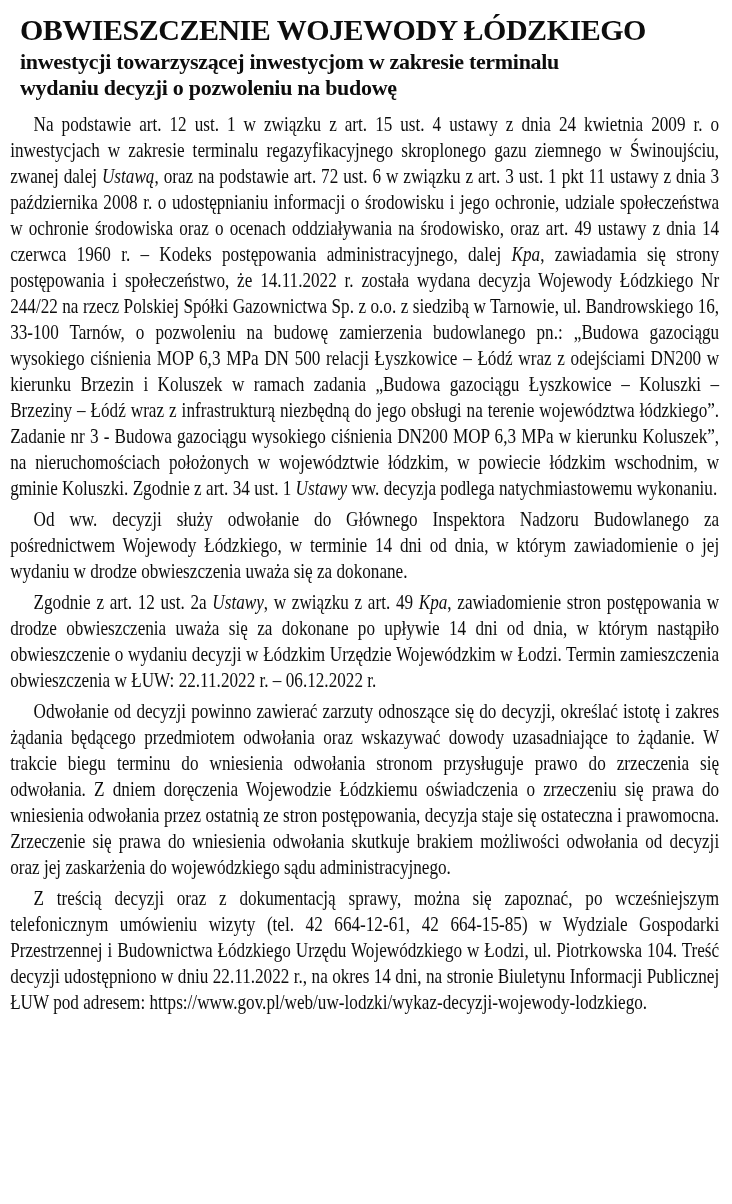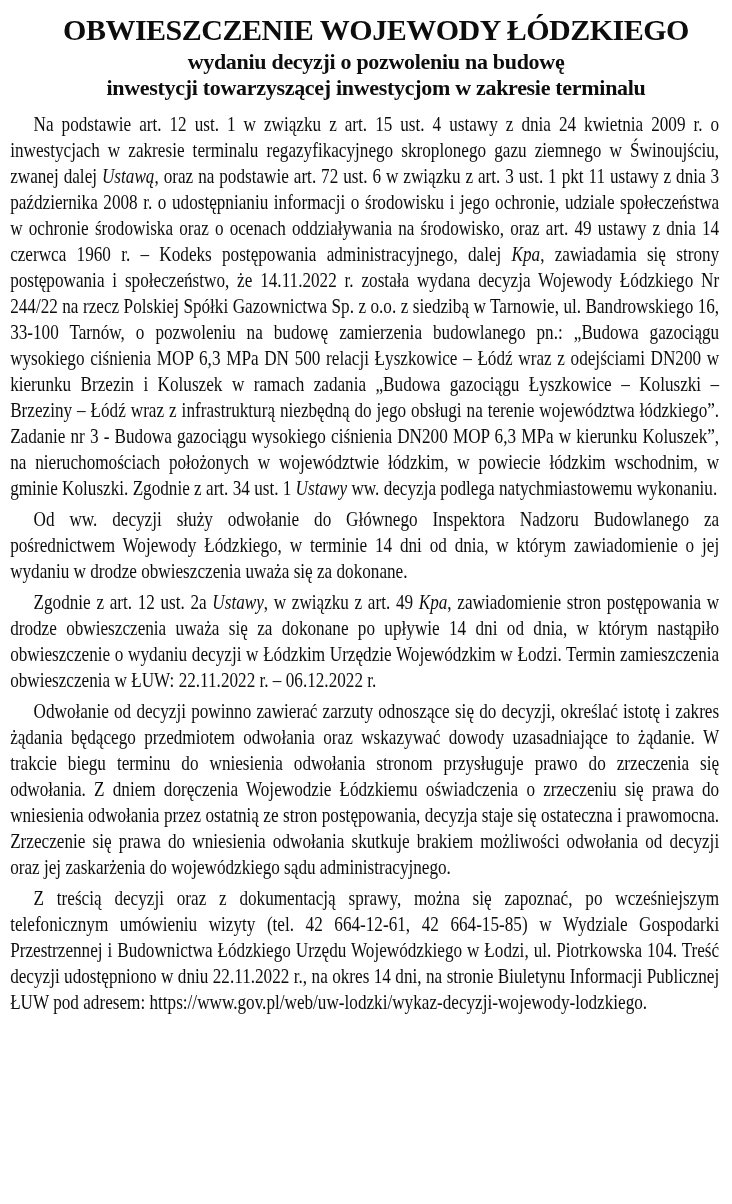--- a/index.html
+++ b/index.html
@@ -17,21 +17,21 @@
   }
   .page {
     width: 732px;
     height: 1204px;
     background: #ffffff;
     box-sizing: border-box;
     overflow: hidden;
   }
   .doc-header {
     padding-top: 12px;
-    text-align: center;
+    text-align: left;
     padding-left: 20px;
   }
   .doc-title {
     margin: 0;
     font-size: 30px;
     font-weight: 700;
     line-height: 36px;
     letter-spacing: -0.5px;
     white-space: nowrap;
   }
@@ -65,22 +65,22 @@
     white-space: normal;
   }
 </style>
 </head>
 <body>
 
 <div class="page">
   <div class="doc-header">
     <h1 class="doc-title">OBWIESZCZENIE WOJEWODY ŁÓDZKIEGO</h1>
     <div class="doc-subtitle">
+      <div>inwestycji towarzyszącej inwestycjom w zakresie terminalu</div>
       <div>wydaniu decyzji o pozwoleniu na budowę</div>
-      <div>inwestycji towarzyszącej inwestycjom w zakresie terminalu</div>
     </div>
   </div>
 
   <div class="body-wrap">
 
   <p class="para"><span>Na podstawie art. 12 ust. 1 w związku z art. 15 ust. 4 ustawy z dnia 24 kwietnia 2009 r. o inwestycjach w zakresie terminalu regazyfikacyjnego skroplonego gazu ziemnego w Świnoujściu, zwanej dalej </span><i>Ustawą</i><span>, oraz na podstawie art. 72 ust. 6 w związku z art. 3 ust. 1 pkt 11 ustawy z dnia 3 października 2008 r. o udostępnianiu informacji o środowisku i jego ochronie, udziale społeczeństwa w ochronie środowiska oraz o ocenach oddziaływania na środowisko, oraz art. 49 ustawy z dnia 14 czerwca 1960 r. – Kodeks postępowania administracyjnego, dalej </span><i>Kpa</i><span>, zawiadamia się strony postępowania i społeczeństwo, że 14.11.2022 r. została wydana decyzja Wojewody Łódzkiego Nr 244/22 na rzecz Polskiej Spółki Gazownictwa Sp. z o.o. z siedzibą w Tarnowie, ul. Bandrowskiego 16, 33-100 Tarnów, o pozwoleniu na budowę zamierzenia budowlanego pn.: „Budowa gazociągu wysokiego ciśnienia MOP 6,3 MPa DN 500 relacji Łyszkowice – Łódź wraz z odejściami DN200 w kierunku Brzezin i Koluszek w ramach zadania „Budowa gazociągu Łyszkowice – Koluszki – Brzeziny – Łódź wraz z infrastrukturą niezbędną do jego obsługi na terenie województwa łódzkiego”. Zadanie nr 3 - Budowa gazociągu wysokiego ciśnienia DN200 MOP 6,3 MPa w kierunku Koluszek”, na nieruchomościach położonych w województwie łódzkim, w powiecie łódzkim wschodnim, w gminie Koluszki. Zgodnie z art. 34 ust. 1 </span><i>Ustawy</i><span> ww. decyzja podlega natychmiastowemu wykonaniu.</span></p>
       <p class="para"><span>Od ww. decyzji służy odwołanie do Głównego Inspektora Nadzoru Budowlanego za pośrednictwem Wojewody Łódzkiego, w terminie 14 dni od dnia, w którym zawiadomienie o jej wydaniu w drodze obwieszczenia uważa się za dokonane.</span></p>
       <p class="para"><span>Zgodnie z art. 12 ust. 2a </span><i>Ustawy</i><span>, w związku z art. 49 </span><i>Kpa</i><span>, zawiadomienie stron postępowania w drodze obwieszczenia uważa się za dokonane po upływie 14 dni od dnia, w którym nastąpiło obwieszczenie o wydaniu decyzji w Łódzkim Urzędzie Wojewódzkim w Łodzi. Termin zamieszczenia obwieszczenia w ŁUW: 22.11.2022 r. – 06.12.2022 r.</span></p>
       <p class="para"><span>Odwołanie od decyzji powinno zawierać zarzuty odnoszące się do decyzji, określać istotę i zakres żądania będącego przedmiotem odwołania oraz wskazywać dowody uzasadniające to żądanie. W trakcie biegu terminu do wniesienia odwołania stronom przysługuje prawo do zrzeczenia się odwołania. Z dniem doręczenia Wojewodzie Łódzkiemu oświadczenia o zrzeczeniu się prawa do wniesienia odwołania przez ostatnią ze stron postępowania, decyzja staje się ostateczna i prawomocna. Zrzeczenie się prawa do wniesienia odwołania skutkuje brakiem możliwości odwołania od decyzji oraz jej zaskarżenia do wojewódzkiego sądu administracyjnego.</span></p>
       <p class="para"><span>Z treścią decyzji oraz z dokumentacją sprawy, można się zapoznać, po wcześniejszym telefonicznym umówieniu wizyty (tel. 42 664-12-61, 42 664-15-85) w Wydziale Gospodarki Przestrzennej i Budownictwa Łódzkiego Urzędu Wojewódzkiego w Łodzi, ul. Piotrkowska 104. Treść decyzji udostępniono w dniu 22.11.2022 r., na okres 14 dni, na stronie Biuletynu Informacji Publicznej ŁUW pod adresem: </span><span>https://www.gov.pl/web/uw-lodzki/wykaz-decyzji-wojewody-lodzkiego</span><span>.</span></p>

